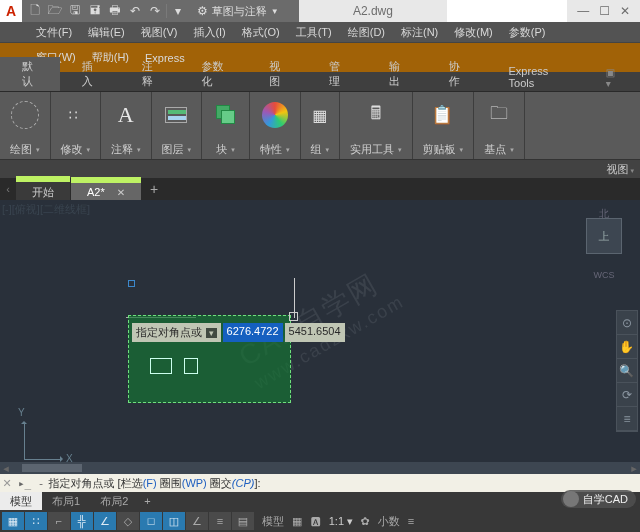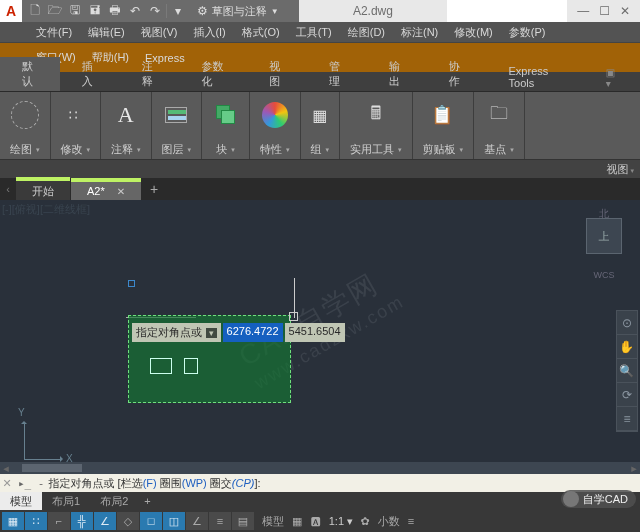--- a/index.html
+++ b/index.html
@@ -32,21 +32,21 @@
   .panel-label { font-size:11px; color:#d0d0d0; display:flex; align-items:center; gap:2px;}
   .panel-label::after { content:"▾"; font-size:7px; color:#aaa; margin-left:2px;}
   .A-icon { color:#e8e8e8; font-size:22px; font-family: Georgia, serif;}
   .circle-icon { width:28px; height:28px; border:1px solid #aaa; border-radius:50%; border-style:dashed; }
   .prop-icon { width:26px; height:26px; border-radius:50%; background:conic-gradient(#e74c3c,#f1c40f,#2ecc71,#3498db,#9b59b6,#e74c3c); }
   
   .viewrow { height:18px; background:#424242; display:flex; justify-content:flex-end; align-items:center; padding-right:6px; color:#ccc; font-size:11px; }
   .viewrow span::after { content:" ▾"; font-size:7px; color:#888;}
   
   .doctabs { display:flex; height:22px; background:#2a2a2a; align-items:center; }
-  .doctab { padding:3px 16px; color:#ccc; font-size:11px; background:#3a3a3a; margin-right:1px; border-top:4px solid #bef264; }
+  .doctab { padding:3px 16px; color:#ccc; font-size:11px; background:#3a3a3a; margin-right:1px; border-top:6px solid #bef264; }
   .doctab.active { background:#666; color:#fff; display:flex; align-items:center; gap:12px;}
   .doctab .x { font-size:10px; color:#ccc;}
   .newtab { width:24px; text-align:center; color:#aaa; font-size:14px; }
   .left-arrow { width:16px; color:#777; text-align:center;}
   
   .viewport { position:relative; flex:1; background:#29303a; height:268px; }
   .workspace-text { position:absolute; left:2px; top:2px; color:#39444f; font-size:11px;}
   
   .viewcube-wrap { position:absolute; top:8px; right:8px; width:56px; height:74px; display:flex; flex-direction:column; align-items:center; }
   .viewcube { width:36px; height:36px; background:#3d4651; border:1px solid #5b6570; display:flex; align-items:center; justify-content:center; color:#9aa; font-size:11px; position:relative; margin-top:10px;}

